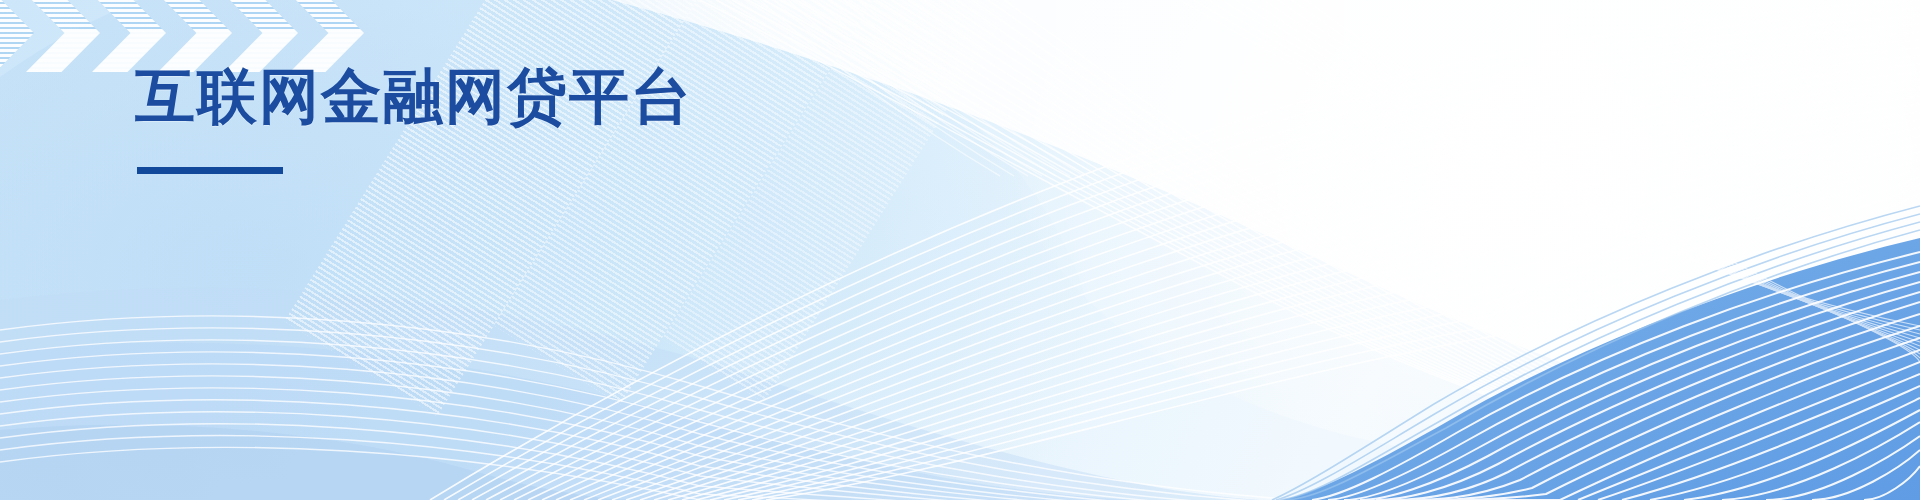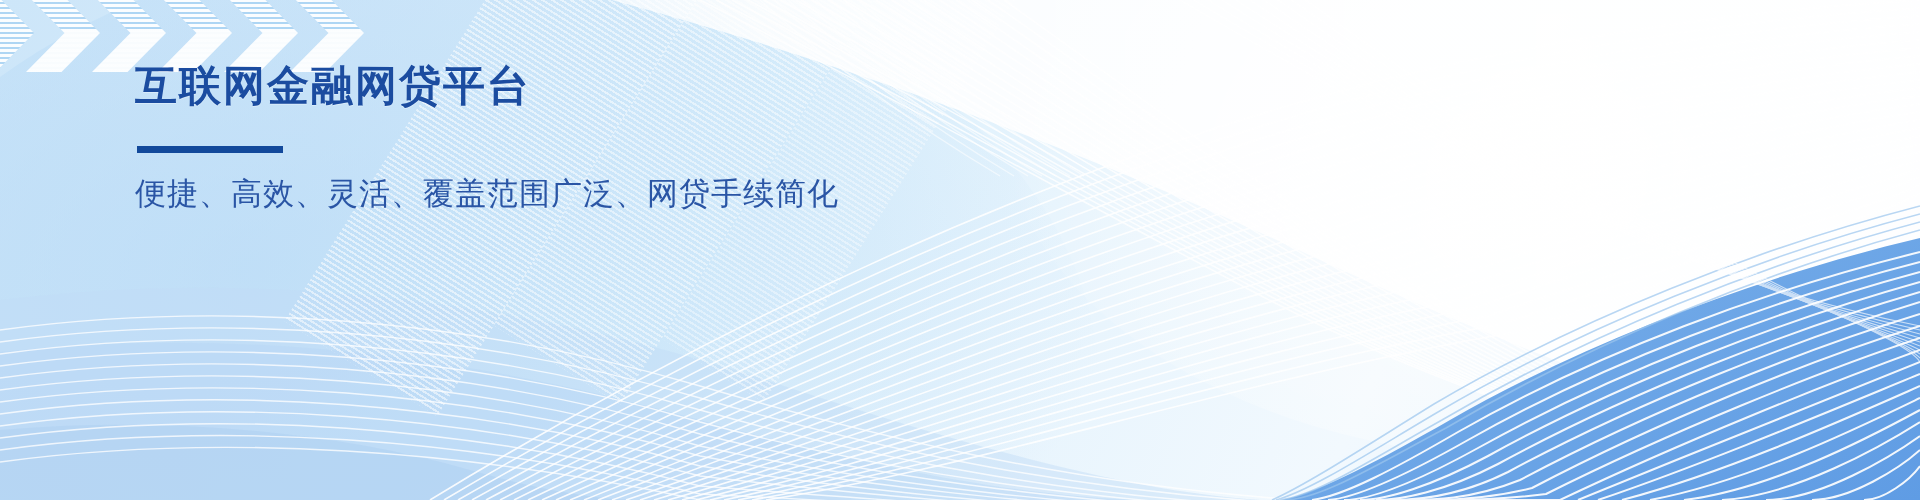--- a/index.html
+++ b/index.html
@@ -97,21 +97,21 @@
   svg.art { position: absolute; inset: 0; width: 1920px; height: 500px; display:block; }
 
   
   .content {
     position: absolute;
     left: 135px;
     top: 62px;
     z-index: 30;
   }
   .title {
-    font-size: 42px;
+    font-size: 60px;
     line-height: 1.16;
     font-weight: 700;
     color: #1b4ca0;
     letter-spacing: 2px;
     margin: 0;
     white-space: nowrap;
     text-shadow: 0 1px 0 rgba(255,255,255,0.35);
   }
   .divider {
     width: 146px;
@@ -316,16 +316,15 @@
     </g>
   </svg>
 
   <div class="ribbon" style="left:560px; top:-120px; width:180px; height:520px; transform:rotate(32deg); transform-origin:top left; opacity:0.55;"></div>
   <div class="ribbon" style="left:790px; top:-150px; width:150px; height:560px; transform:rotate(32deg); transform-origin:top left; opacity:0.5;"></div>
   <div class="ribbon" style="left:980px; top:-170px; width:120px; height:600px; transform:rotate(32deg); transform-origin:top left; opacity:0.4;"></div>
 
   <div class="content">
     <h1 class="title">互联网金融网贷平台</h1>
     <div class="divider"></div>
-    <p class="subtitle">便捷、高效、灵活、覆盖范围广泛、网贷手续简化</p>
   </div>
 
 </div>
 
 </body></html>

